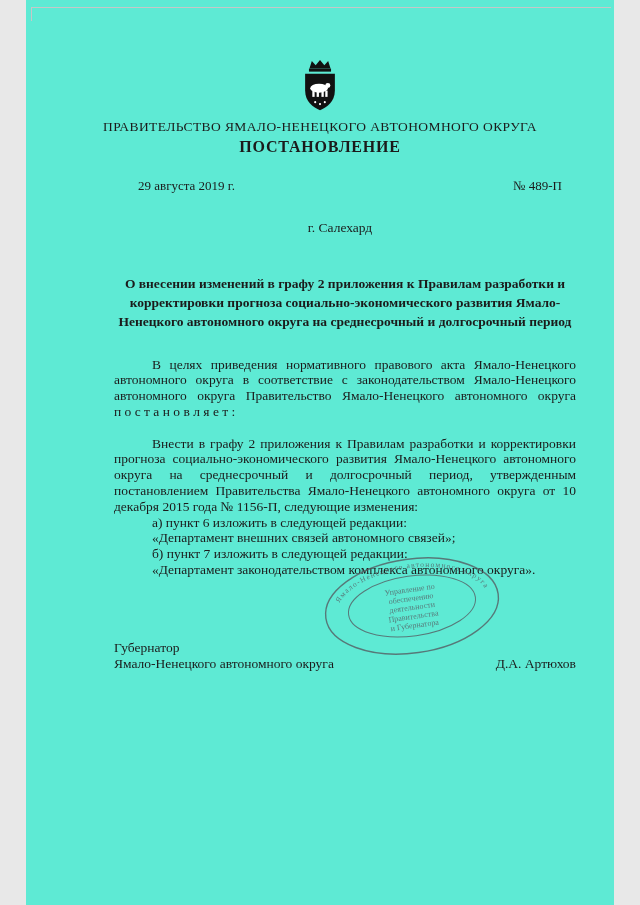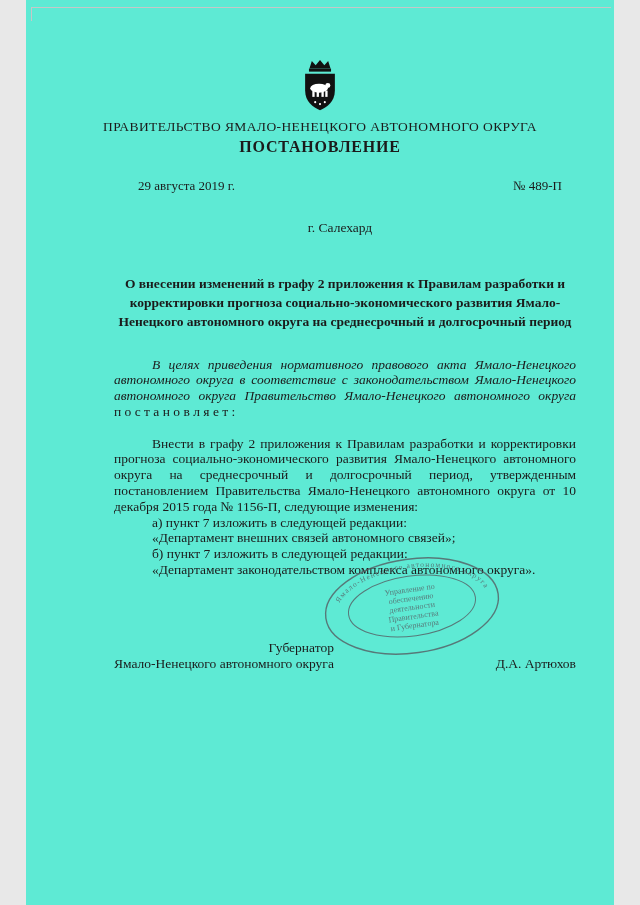--- a/index.html
+++ b/index.html
@@ -37,30 +37,30 @@
     font-size:13px;
   }
   .city{text-align:center;font-size:13.5px;margin-top:26px;padding-left:40px;}
   .content{padding:0 38px 0 88px;font-size:13.5px;line-height:15.8px;}
   .title{
     text-align:center;font-weight:bold;margin:38px auto 8px auto;
     max-width:486px;line-height:19px;
   }
   .para{margin:0;text-align:justify;}
   .p1{margin-top:26px;}
-  .p1-run{display:block;text-align:justify;text-align-last:justify;text-indent:38px;font-style:italic;}
+  .p1-run{display:block;text-align:justify;text-align-last:justify;text-indent:38px;}
   .p1-bold{display:block;font-weight:normal;}
   .p2{margin-top:15.8px;text-indent:38px;}
   .items{margin:0;}
   .item{margin-left:38px;text-align:left;}
   .sig-row{
     display:flex;justify-content:space-between;align-items:flex-end;
     margin-top:62px;
   }
-  .sig-left{text-align:right;}
+  .sig-left{text-align:left;}
   .sig-left .l1{display:block;}
   .sig-left .l2{display:block;}
   .sig-name{white-space:nowrap;}
   .stamp{
     position:absolute;left:296px;top:556px;width:180px;height:100px;
     transform:rotate(-8deg);
     opacity:.78;
     pointer-events:none;
   }
 </style>
@@ -106,21 +106,21 @@
     <div class="title">О внесении изменений в графу 2 приложения к Правилам разработки и корректировки прогноза социально-экономического развития Ямало-Ненецкого автономного округа на среднесрочный и долгосрочный период</div>
 
     <p class="para p1">
       <span class="p1-run">В целях приведения нормативного правового акта Ямало-Ненецкого автономного округа в соответствие с законодательством Ямало-Ненецкого автономного округа Правительство Ямало-Ненецкого автономного округа</span>
       <b class="p1-bold">п о с т а н о в л я е т :</b>
     </p>
 
     <p class="para p2">Внести в графу 2 приложения к Правилам разработки и корректировки прогноза социально-экономического развития Ямало-Ненецкого автономного округа на среднесрочный и долгосрочный период, утвержденным постановлением Правительства Ямало-Ненецкого автономного округа от 10 декабря 2015 года № 1156-П, следующие изменения:</p>
 
     <div class="items">
-      <div class="item">а) пункт 7 изложить в следующей редакции:</div>
+      <div class="item">а) пункт 6 изложить в следующей редакции:</div>
       <div class="item">«Департамент внешних связей автономного связей»;</div>
       <div class="item">б) пункт 7 изложить в следующей редакции:</div>
       <div class="item">«Департамент законодательством комплекса автономного округа».</div>
     </div>
 
     <div class="sig-row">
       <div class="sig-left">
         <span class="l1">Губернатор</span>
         <span class="l2">Ямало-Ненецкого автономного округа</span>
       </div>

